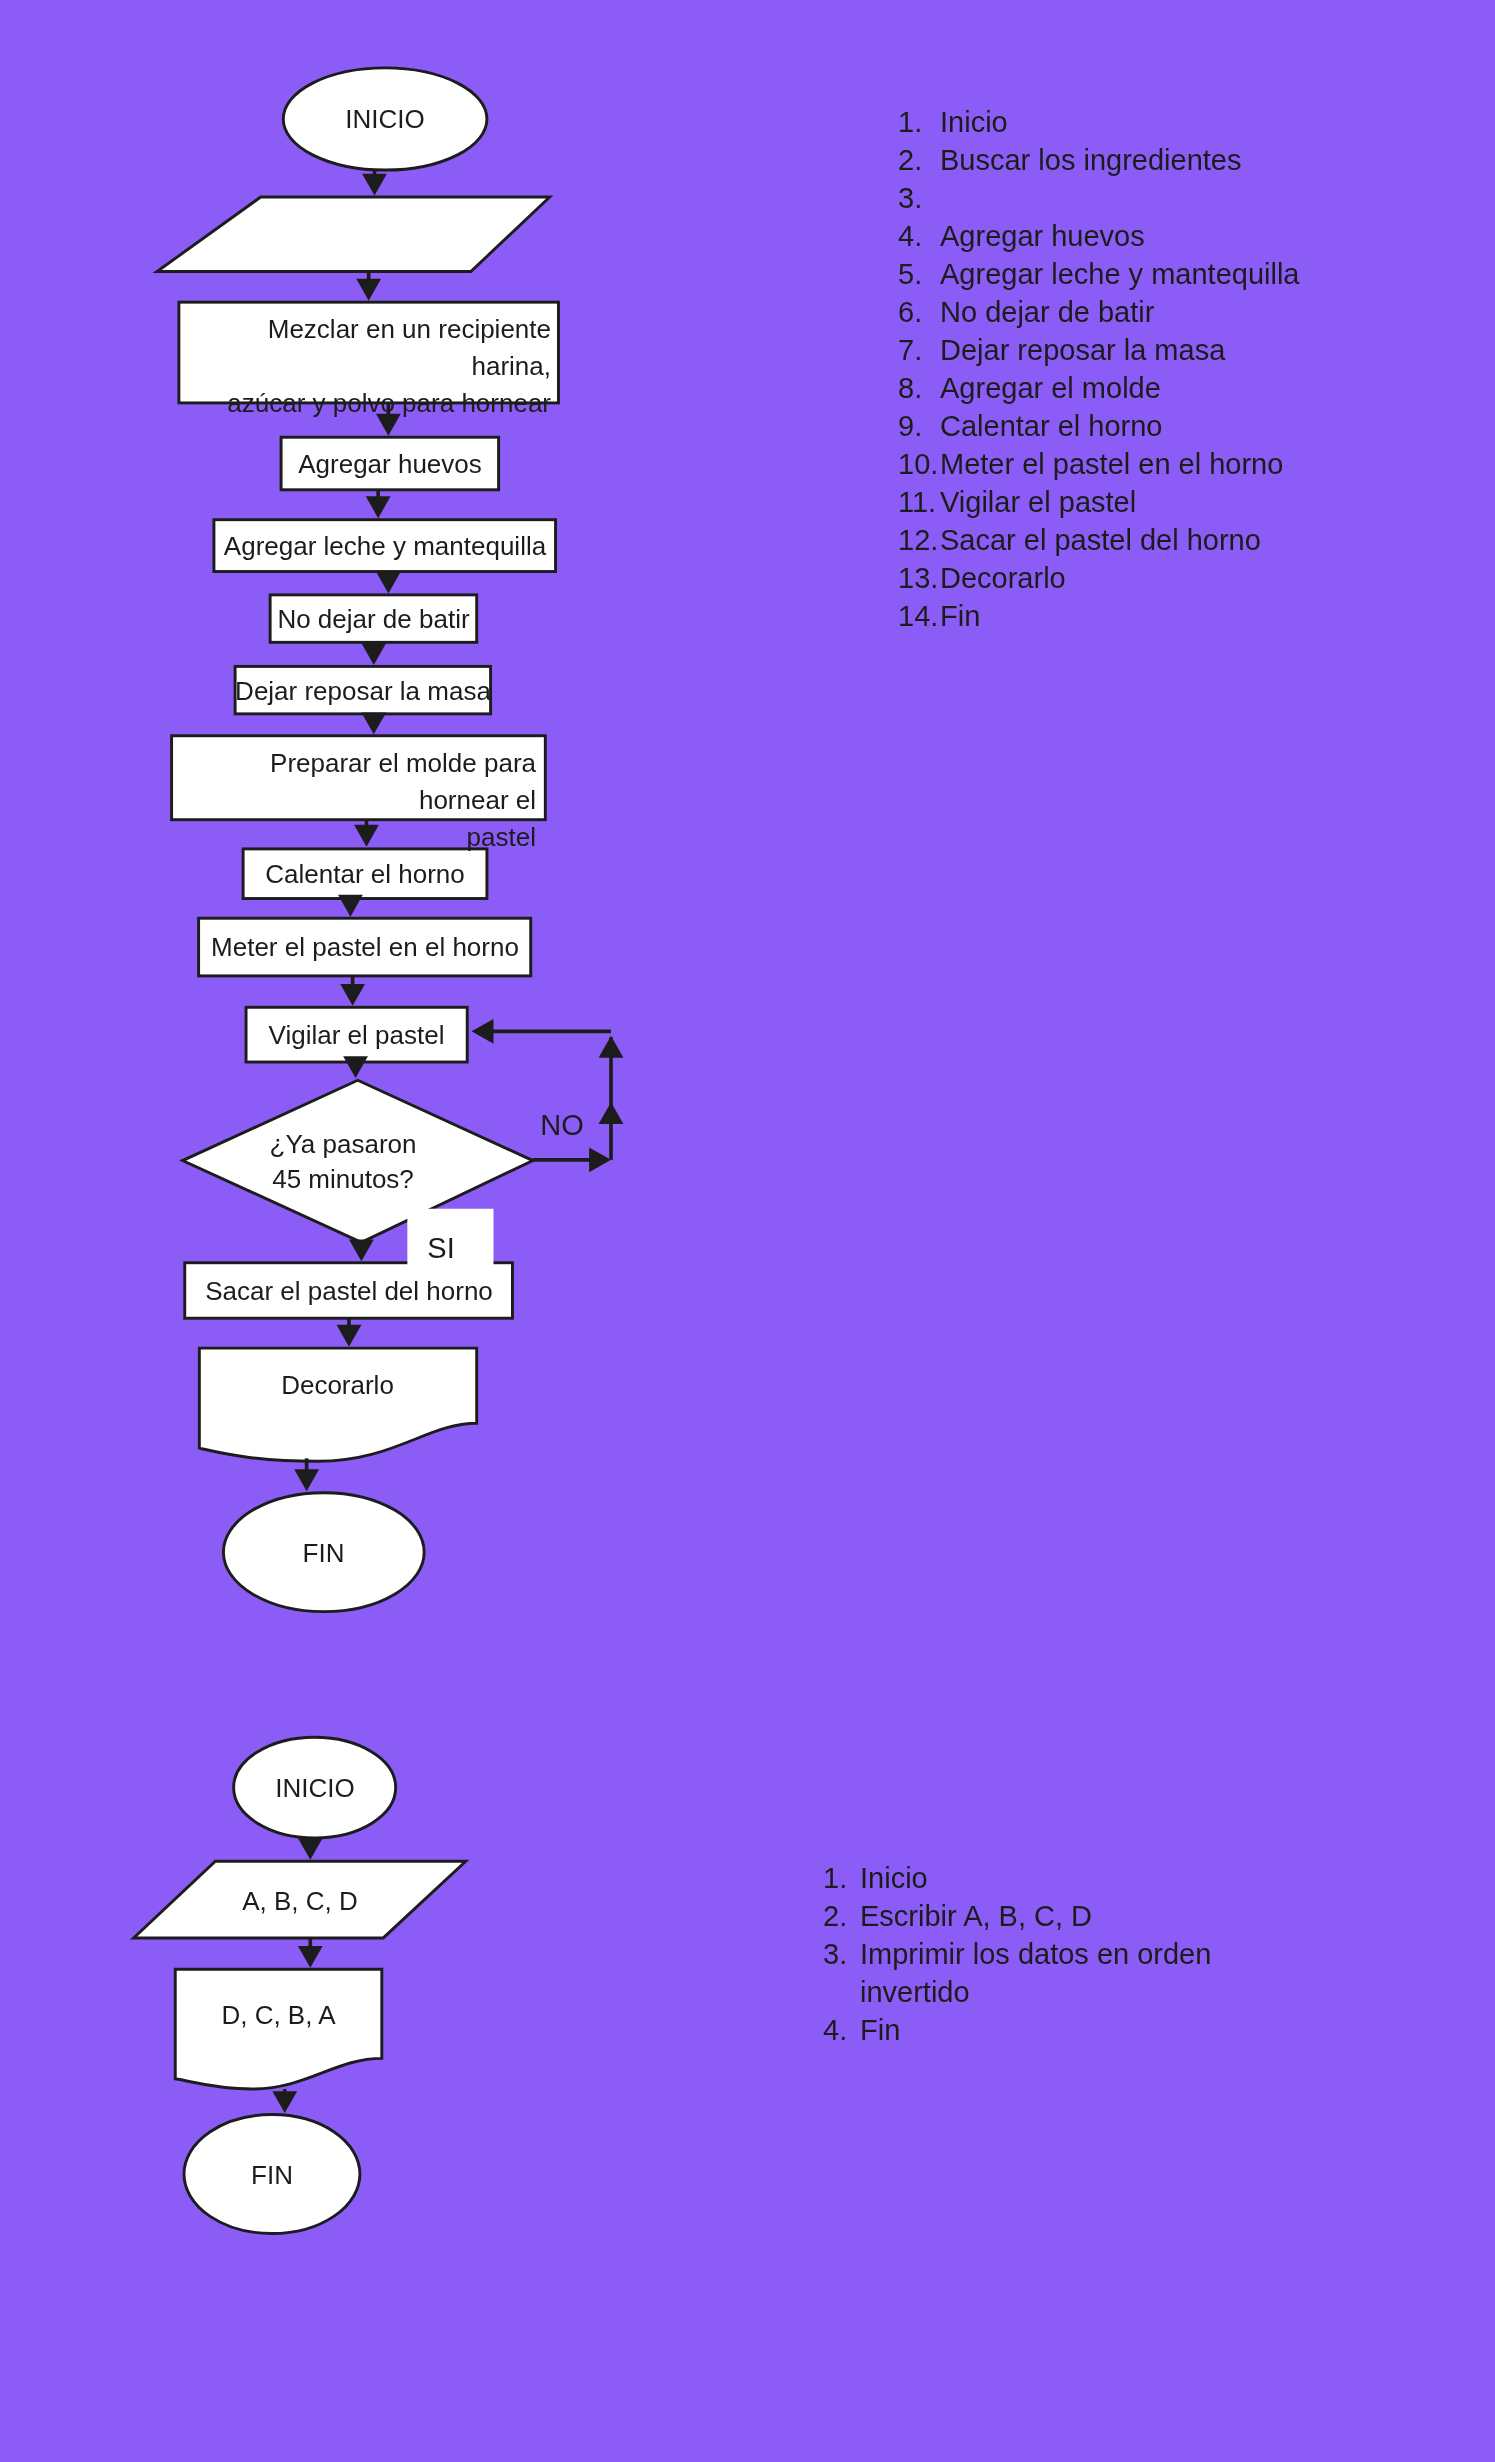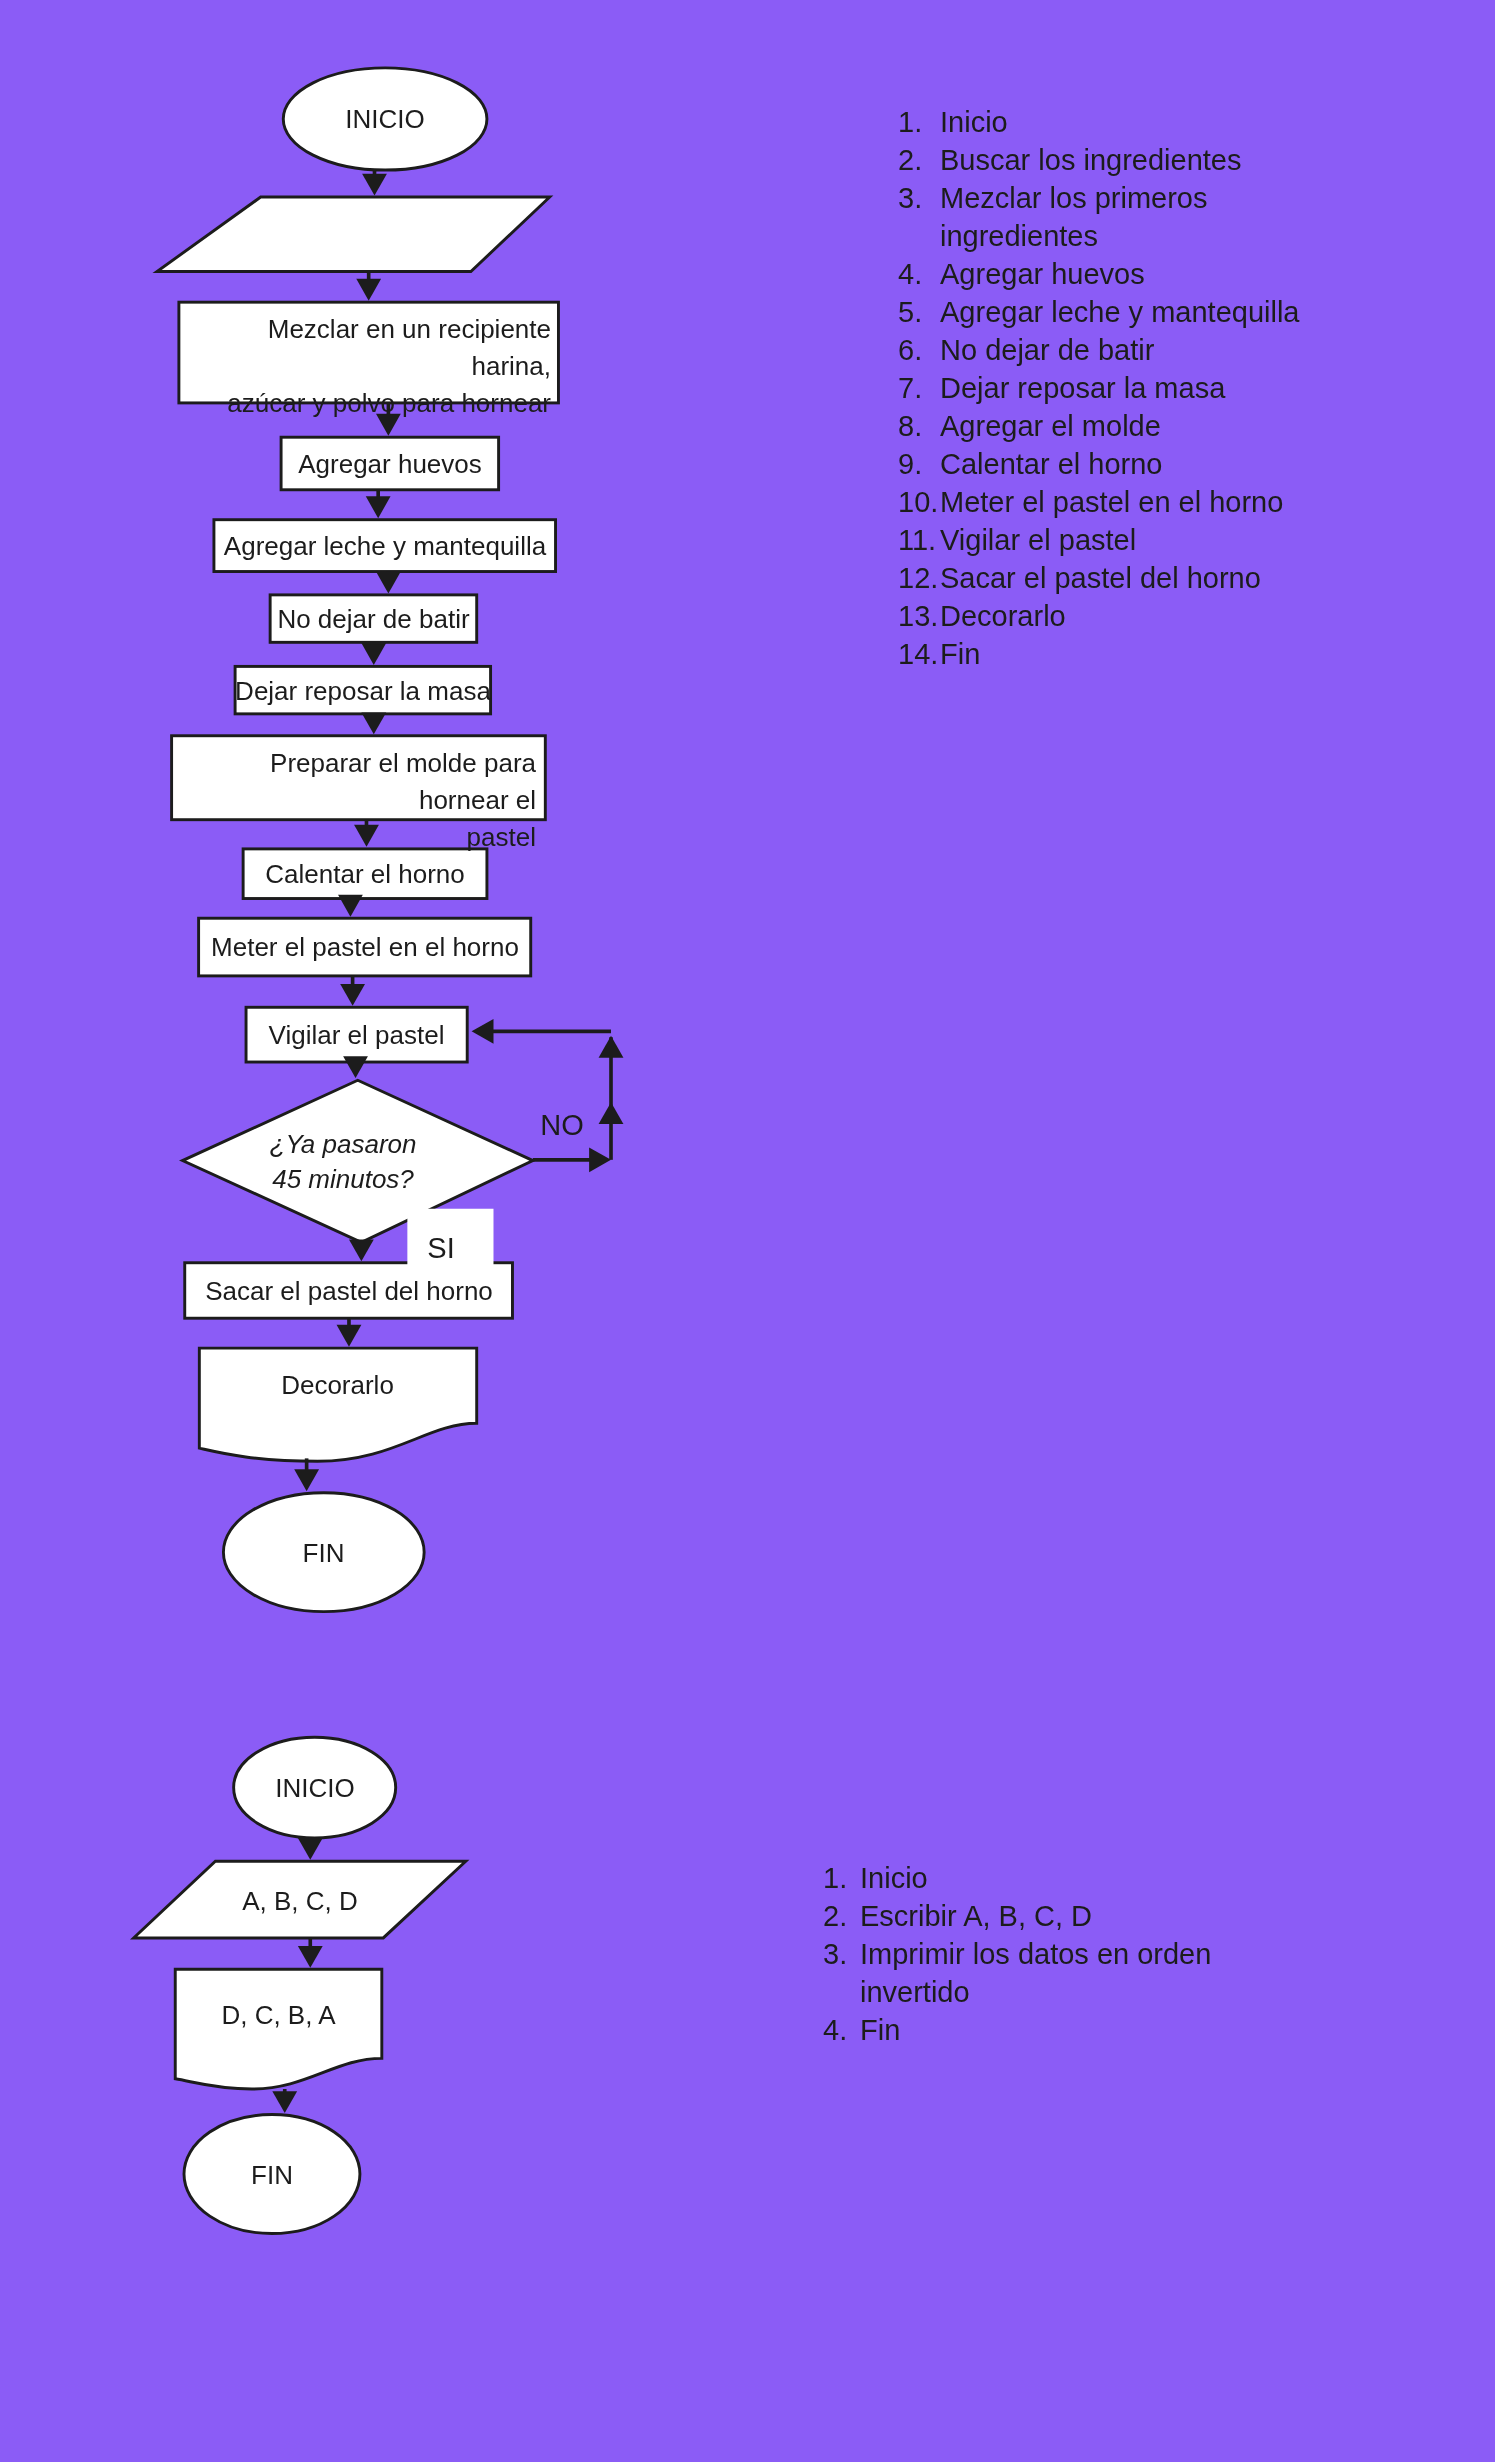--- a/index.html
+++ b/index.html
@@ -5,21 +5,21 @@
   html,body{margin:0;padding:0;background:#ffffff;}
   .page{position:relative;width:1495px;height:2462px;background:#8b5cf6;overflow:hidden;
         font-family:"Liberation Sans", sans-serif;color:#1c1c1c;}
   svg.canvas{position:absolute;left:0;top:0;}
   .shape{fill:#ffffff;stroke:#1c1c1c;stroke-width:4px;}
   .cline{stroke:#1c1c1c;stroke-width:5px;fill:none;}
   .chead{fill:#1c1c1c;stroke:none;}
   .patch{fill:#ffffff;stroke:none;}
   .lbl{position:absolute;display:flex;align-items:center;justify-content:center;
        font-size:26px;line-height:34px;white-space:nowrap;color:#1c1c1c;}
-  .lbl.wrap{white-space:pre-line;text-align:center;line-height:35px;font-style:italic;}
+  .lbl.wrap{white-space:pre-line;text-align:center;line-height:35px;}
   .lbl.blockleft{display:block;white-space:pre-line;text-align:right;line-height:37px;}
   .list{position:absolute;font-size:29px;line-height:38px;color:#1c1c1c;}
   .li{display:flex;align-items:flex-start;}
   .num{flex:none;}
   #list1 .num{width:42px;}
   #list1 .txt{width:380px;white-space:pre-line;}
   #list2 .num{width:37px;}
   #list2 .txt{width:409px;white-space:pre-line;}
 </style>
 </head>
@@ -127,22 +127,20 @@
     <div class="li">
         <span class="num">1.</span>
         <span class="txt">Inicio</span>
       </div>
     <div class="li">
         <span class="num">2.</span>
         <span class="txt">Buscar los ingredientes</span>
       </div>
     <div class="li">
         <span class="num">3.</span>
-        <span class="txt">Mezclar los primeros
-ingredientes</span>
       </div>
     <div class="li">
         <span class="num">4.</span>
         <span class="txt">Agregar huevos</span>
       </div>
     <div class="li">
         <span class="num">5.</span>
         <span class="txt">Agregar leche y mantequilla</span>
       </div>
     <div class="li">

